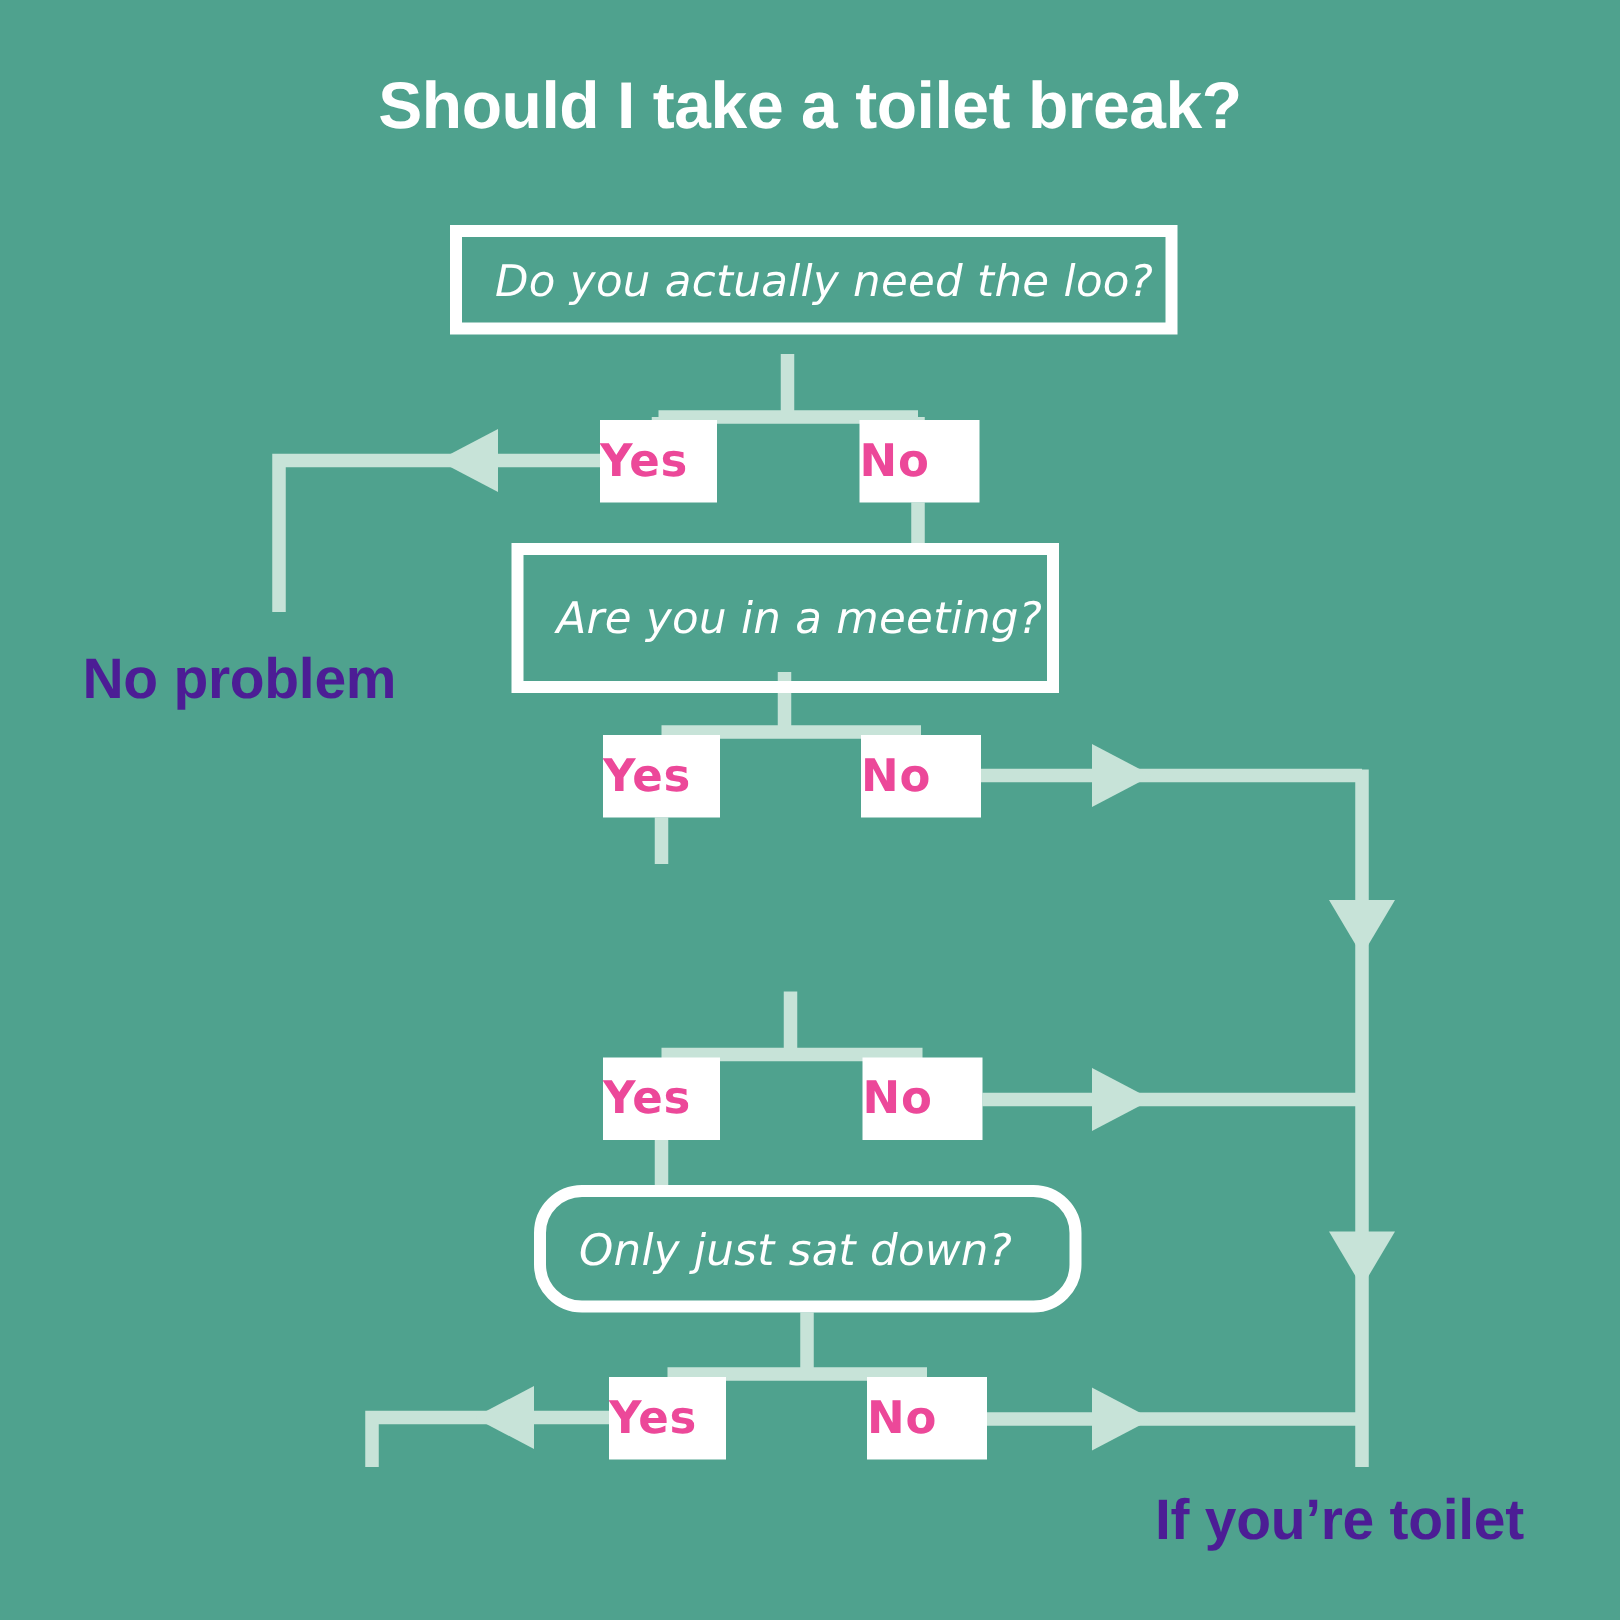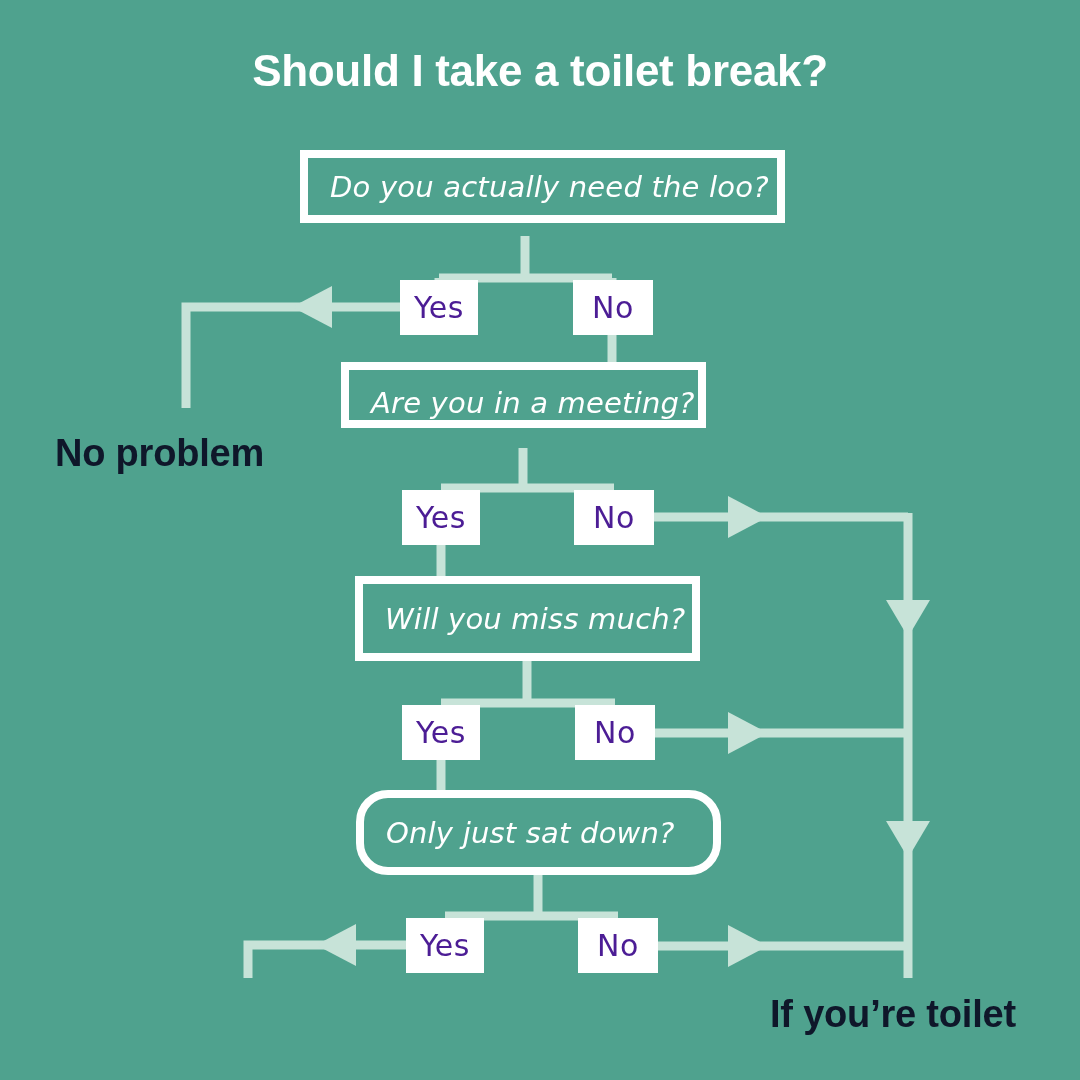--- a/index.html
+++ b/index.html
@@ -61,30 +61,30 @@
     font-style: italic;
     font-size: 29px;
     font-weight: 400;
   }
   .answer {
     position: absolute;
     box-sizing: border-box;
     background: #ffffff;
     display: flex;
     align-items: center;
-    justify-content: center;
-    color: #4c1d95;
+    justify-content: flex-start;
+    color: #ec4899;
     font-size: 30px;
     font-family: "DejaVu Sans", sans-serif;
-    font-weight: 400;
+    font-weight: 700;
     letter-spacing: 0.5px;
   }
   .terminal {
     position: absolute;
-    color: #0f172a;
+    color: #4c1d95;
     font-size: 38px;
     font-weight: bold;
     font-family: "Liberation Sans", sans-serif;
     white-space: nowrap;
     letter-spacing: -0.2px;
   }
   .terminal.right {
     text-align: right;
   }
 </style>
@@ -149,33 +149,30 @@
     <div class="decision" style="left:300px; top:150px; width:485px; height:73px;">
       <span>Do you actually need the loo?</span>
     </div>
     <div class="answer" style="left:400px; top:280px; width:78px; height:55px;">
       <span>Yes</span>
     </div>
     <div class="answer" style="left:573px; top:280px; width:80px; height:55px;">
       <span>No</span>
     </div>
 
-    <div class="decision" style="left:341px; top:362px; width:365px; height:66px;align-items:flex-end;">
+    <div class="decision" style="left:341px; top:362px; width:365px; height:100px;">
       <span>Are you in a meeting?</span>
     </div>
     <div class="answer" style="left:402px; top:490px; width:78px; height:55px;">
       <span>Yes</span>
     </div>
     <div class="answer" style="left:574px; top:490px; width:80px; height:55px;">
       <span>No</span>
     </div>
 
-    <div class="decision" style="left:355px; top:576px; width:345px; height:85px;">
-      <span>Will you miss much?</span>
-    </div>
     <div class="answer" style="left:402px; top:705px; width:78px; height:55px;">
       <span>Yes</span>
     </div>
     <div class="answer" style="left:575px; top:705px; width:80px; height:55px;">
       <span>No</span>
     </div>
 
     <div class="decision" style="left:356px; top:790px; width:365px; height:85px;border-radius:32px;">
       <span>Only just sat down?</span>
     </div>

